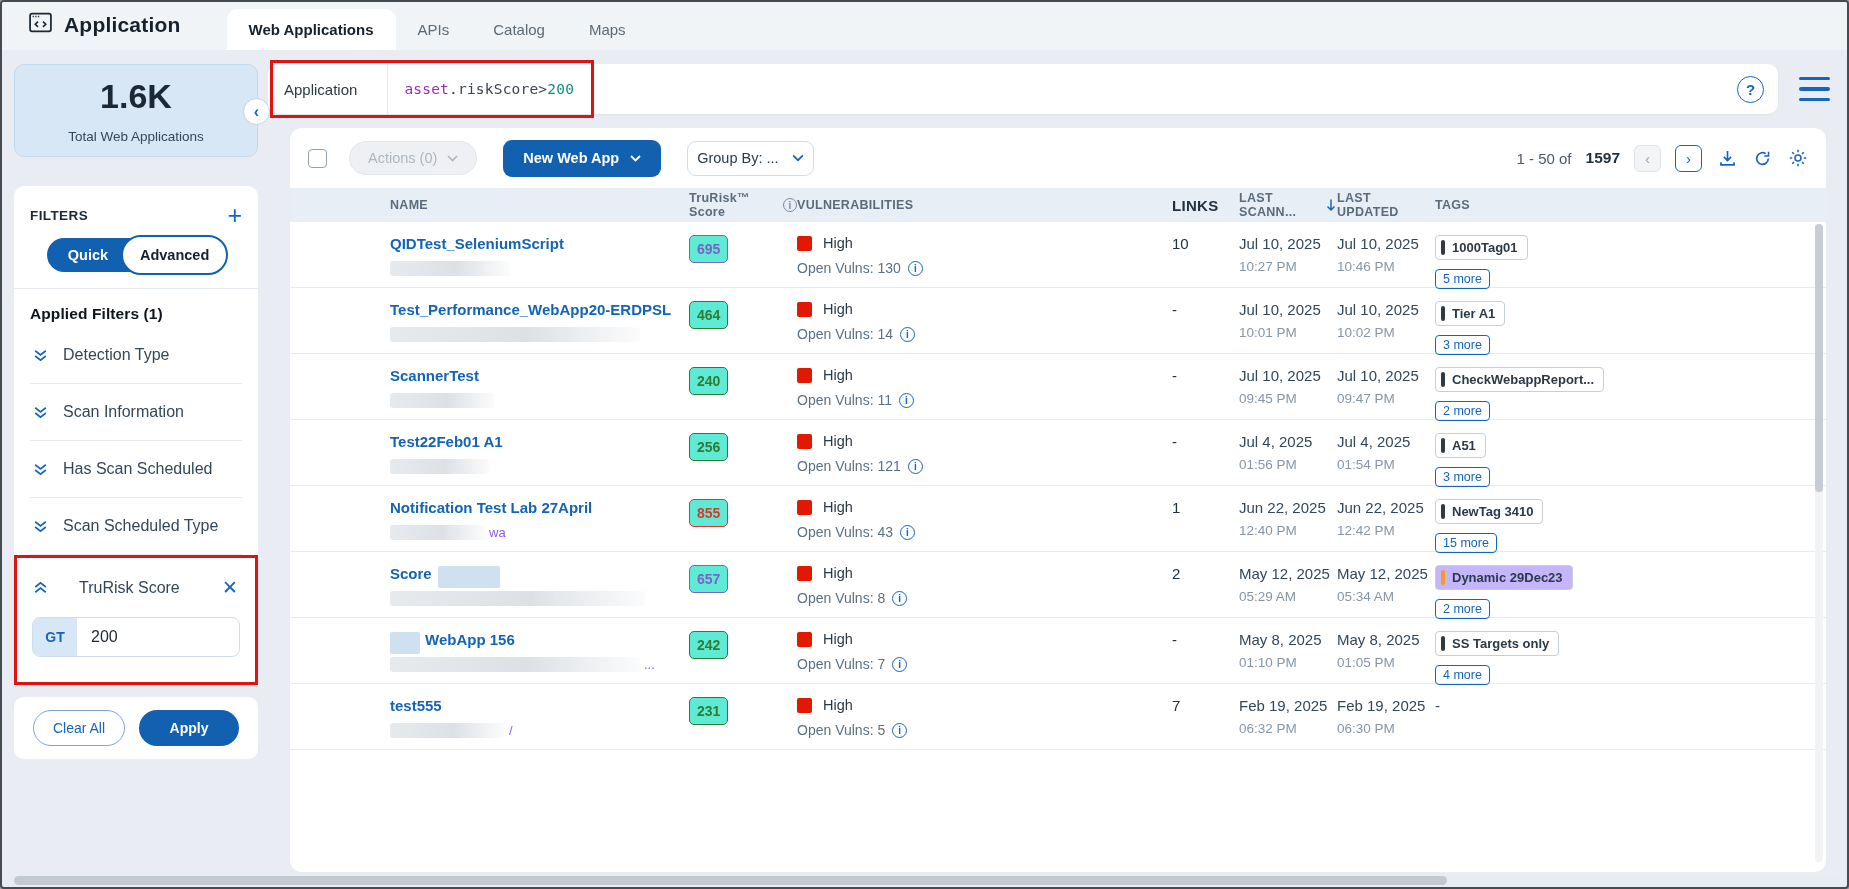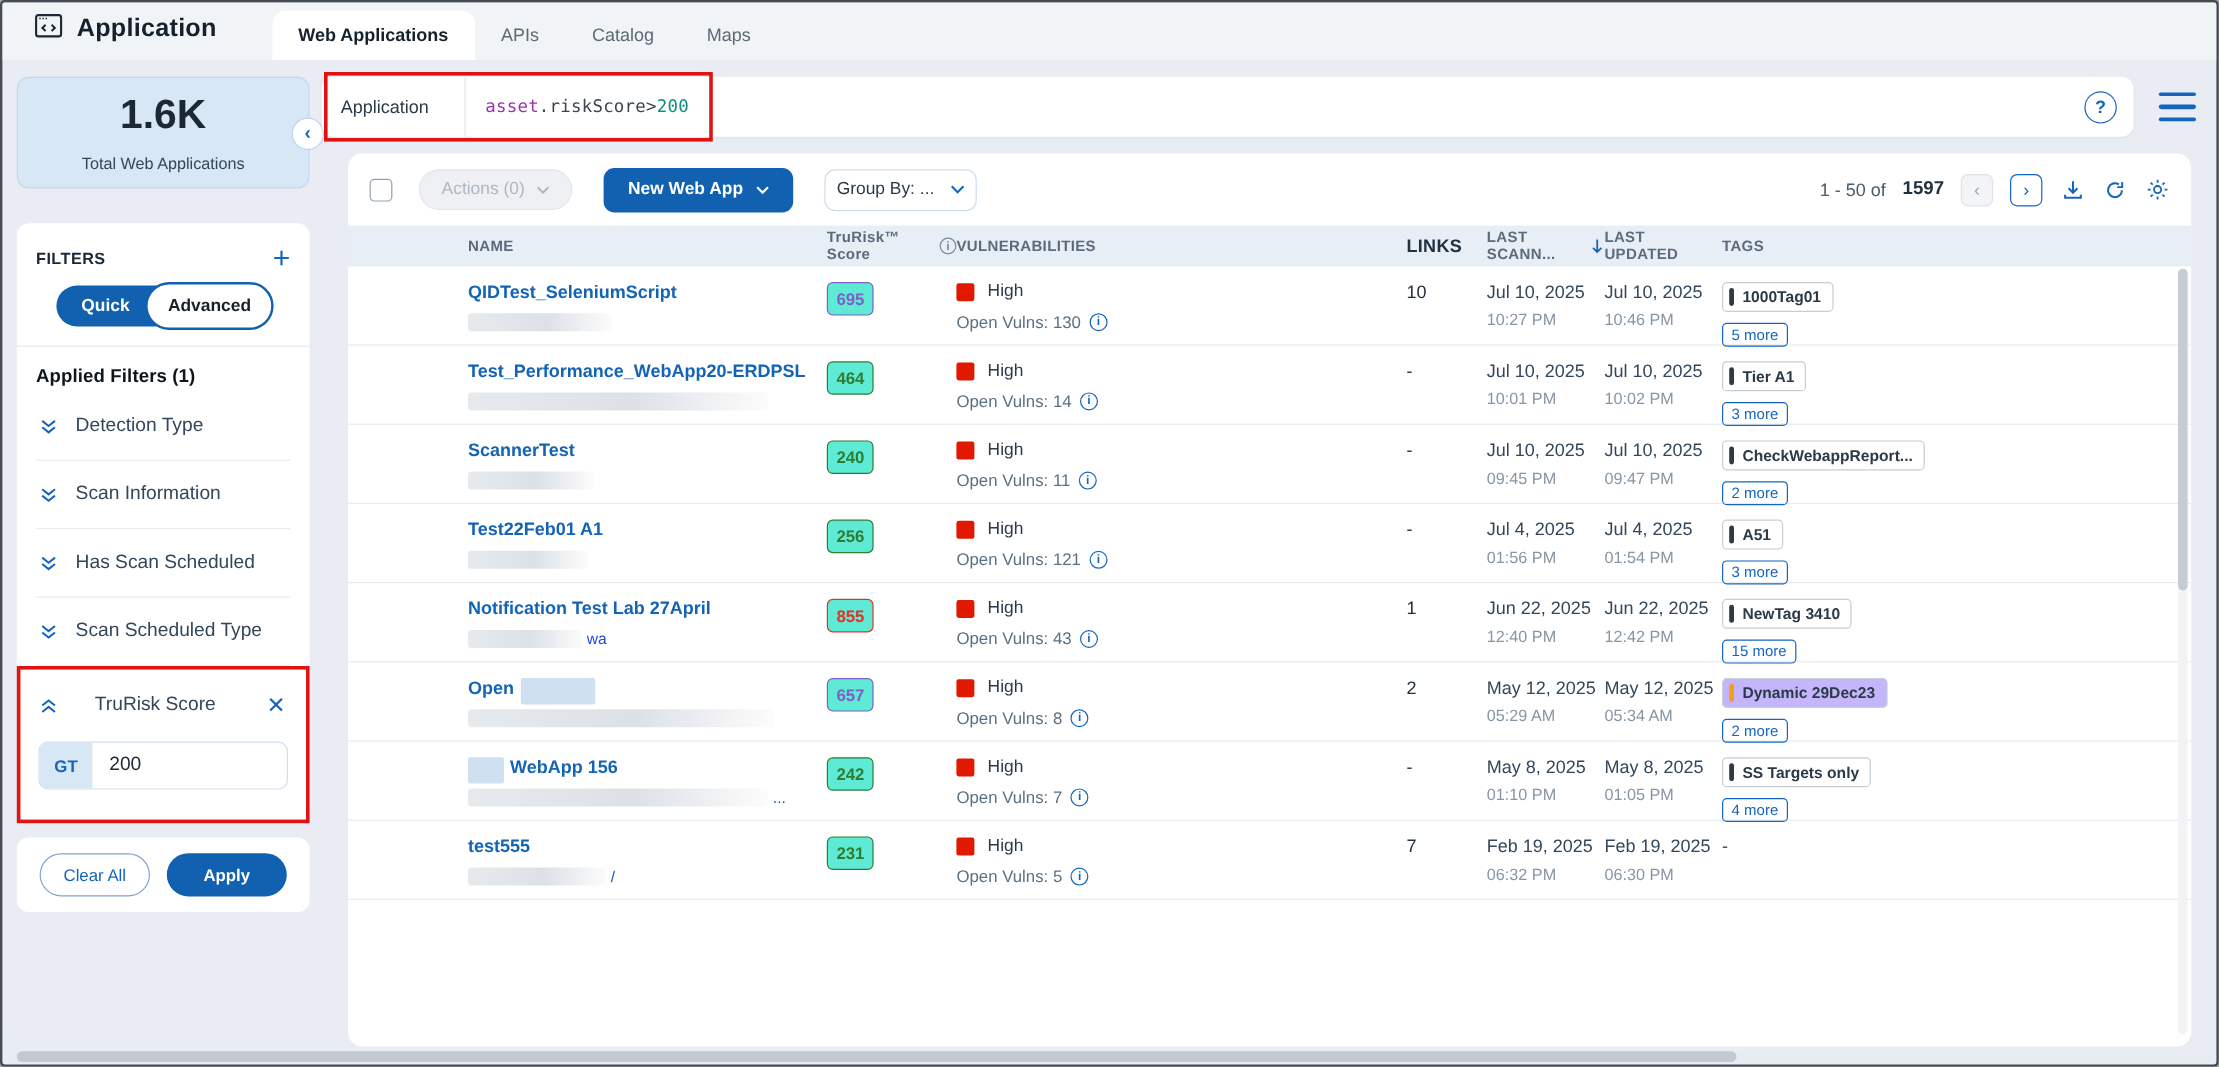--- a/index.html
+++ b/index.html
@@ -80,21 +80,21 @@
   .c-date{width:98px}
   .c-tags{flex:1}
   .hcell{display:flex;align-items:center;gap:6px}
 
   .trow{display:flex;border-bottom:1px solid #e6ebf0;height:66px;padding-top:13px}
   .app-name{color:#1464b5;font-weight:bold;font-size:15px;text-decoration:none;cursor:pointer}
   .nr-before,.nr-after{display:none;height:22px;background:#cfe0f0;border-radius:2px;vertical-align:middle;margin:0 5px -5px 0}
   .nr-after{margin:0 0 -5px 6px}
   .url-line{margin-top:8px;display:flex;align-items:center;gap:4px}
   .blur{height:15px;background:linear-gradient(90deg,#e7eaed 0%,#dde1e6 55%,rgba(231,234,237,.15) 100%);border-radius:3px;display:inline-block;filter:blur(.6px)}
-  .remnant{font-size:13px;color:#1d4ed8}
+  .remnant{font-size:13px;color:#8b5cf6}
   .score-badge{display:inline-block;min-width:38px;text-align:center;padding:5px 7px;border:1.5px solid;border-radius:5px;font-size:14px;font-weight:bold;background:#5eead4}
   .sev-line{display:flex;align-items:center;gap:11px;font-size:14.5px;color:#2b3a48}
   .sev-sq{width:15px;height:15px;background:#e11900;border-radius:2px;flex:none}
   .vuln-line{margin-top:9px;display:flex;align-items:center;gap:7px;font-size:14px;color:#5a7184}
   .info-i{width:15px;height:15px;border-radius:50%;border:1.2px solid #1565c0;color:#1565c0;font-size:10px;font-weight:bold;display:inline-flex;align-items:center;justify-content:center;font-style:normal;flex:none}
   .info-i.gray{border-color:#7d8c9a;color:#7d8c9a;width:14px;height:14px}
   .c-links{font-size:15px;color:#22313f}
   .c-date .d{font-size:15px;color:#33475b}
   .c-date .t{margin-top:7px;font-size:13.5px;color:#8796a5}
   .c-tags{display:flex;flex-direction:column;align-items:flex-start}
@@ -514,21 +514,21 @@
         <span>NewTag 3410</span>
       </span>
       <span class="more-chip">15 more</span>
     </div>
   </div>
 
   <div class="trow">
     <div class="c c-indent"></div>
     <div class="c c-name">
       <div>
-        <a class="app-name">Open</a><span class="nr-after" style="display: inline-block; width: 62px;"></span>
+        <a class="app-name">Score</a><span class="nr-after" style="display: inline-block; width: 62px;"></span>
       </div>
       <div class="url-line">
         <span class="blur" style="width: 255px;"></span>
         <span class="remnant"></span>
       </div>
     </div>
     <div class="c c-score">
       <span class="score-badge" style="color: rgb(122, 98, 198); border-color: rgb(122, 98, 198);">657</span>
     </div>
     <div class="c c-vuln">

